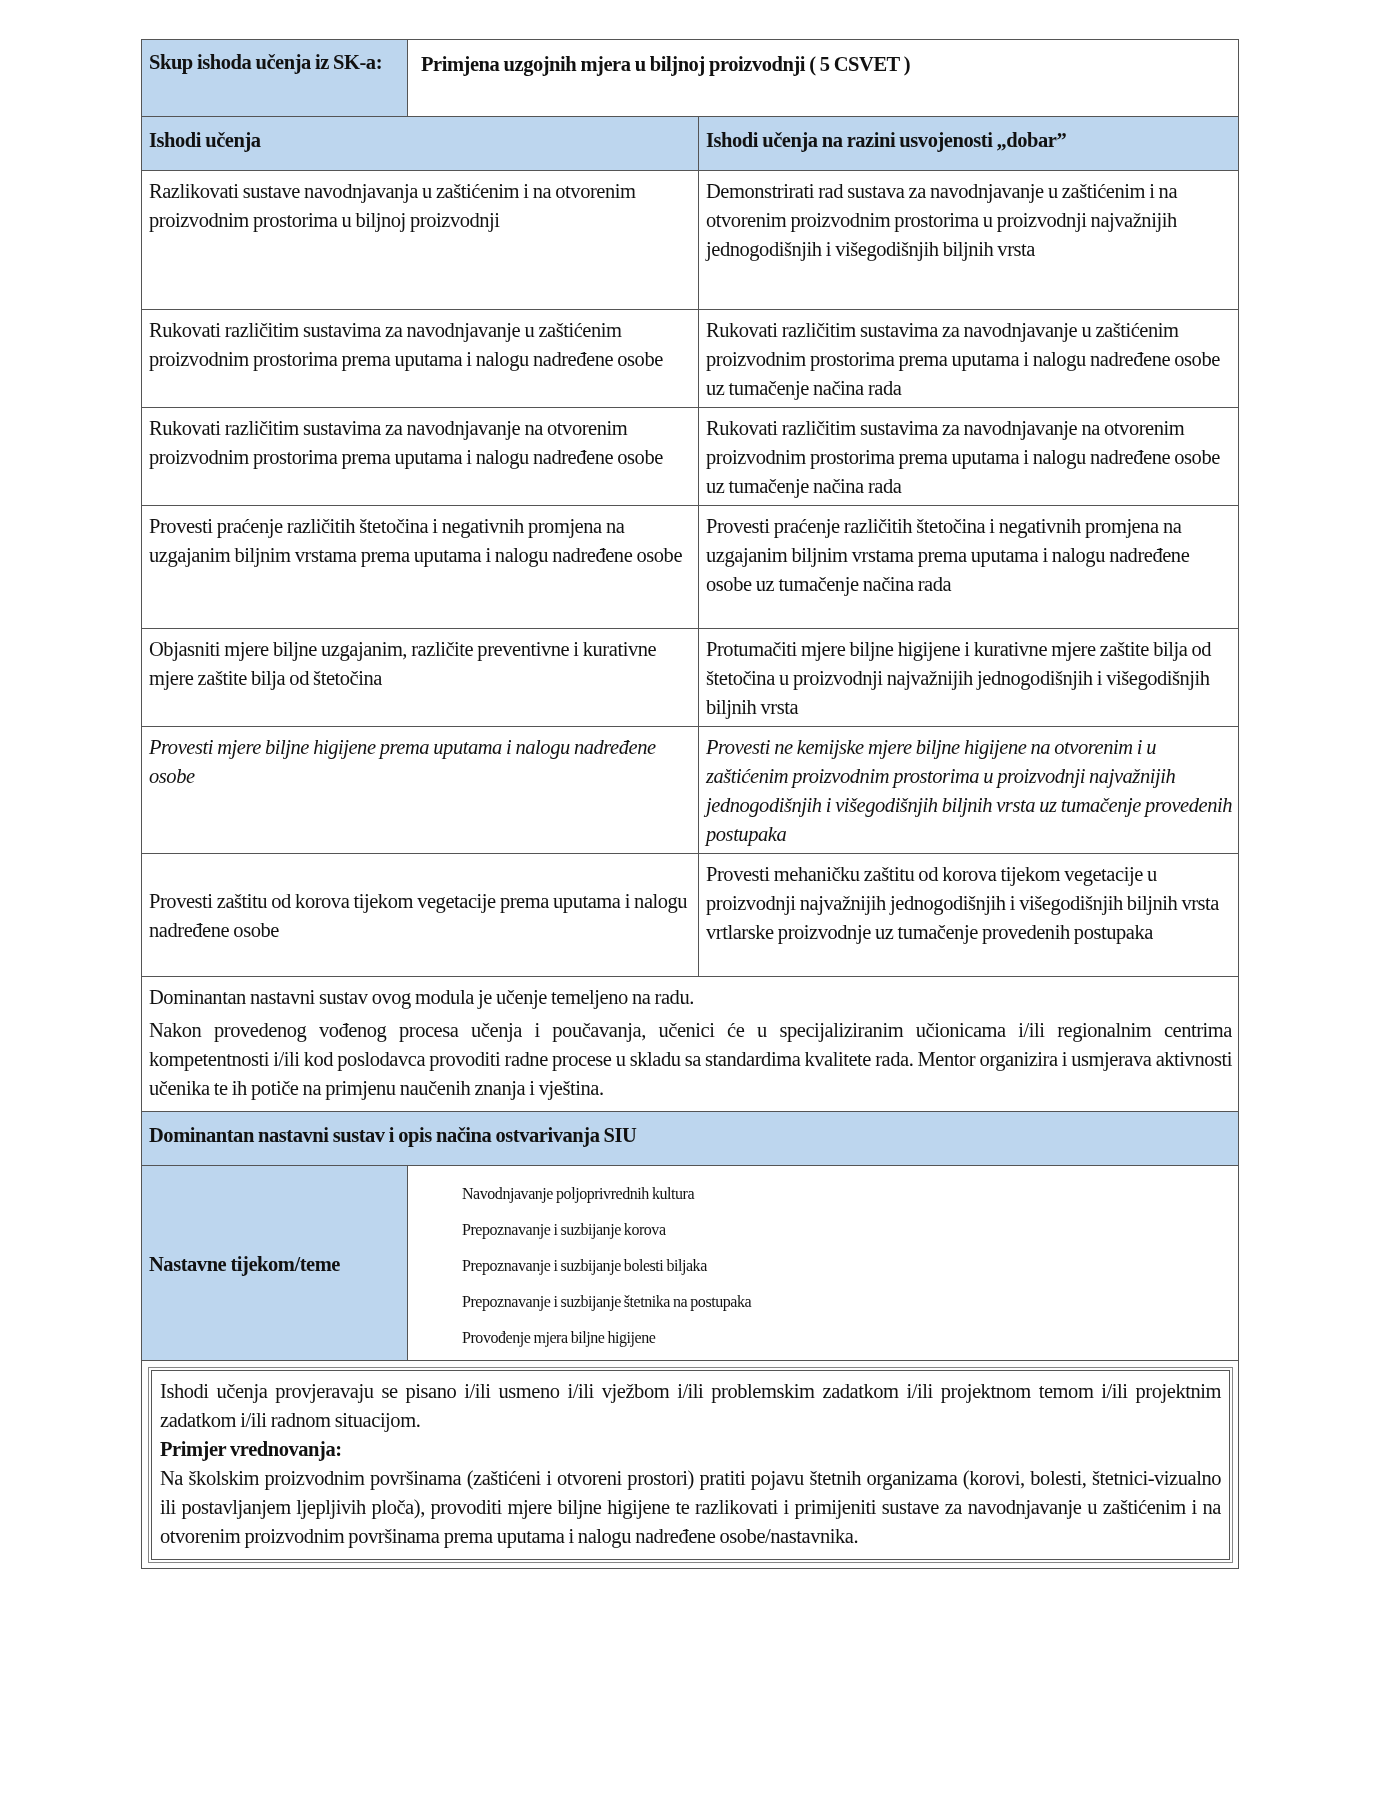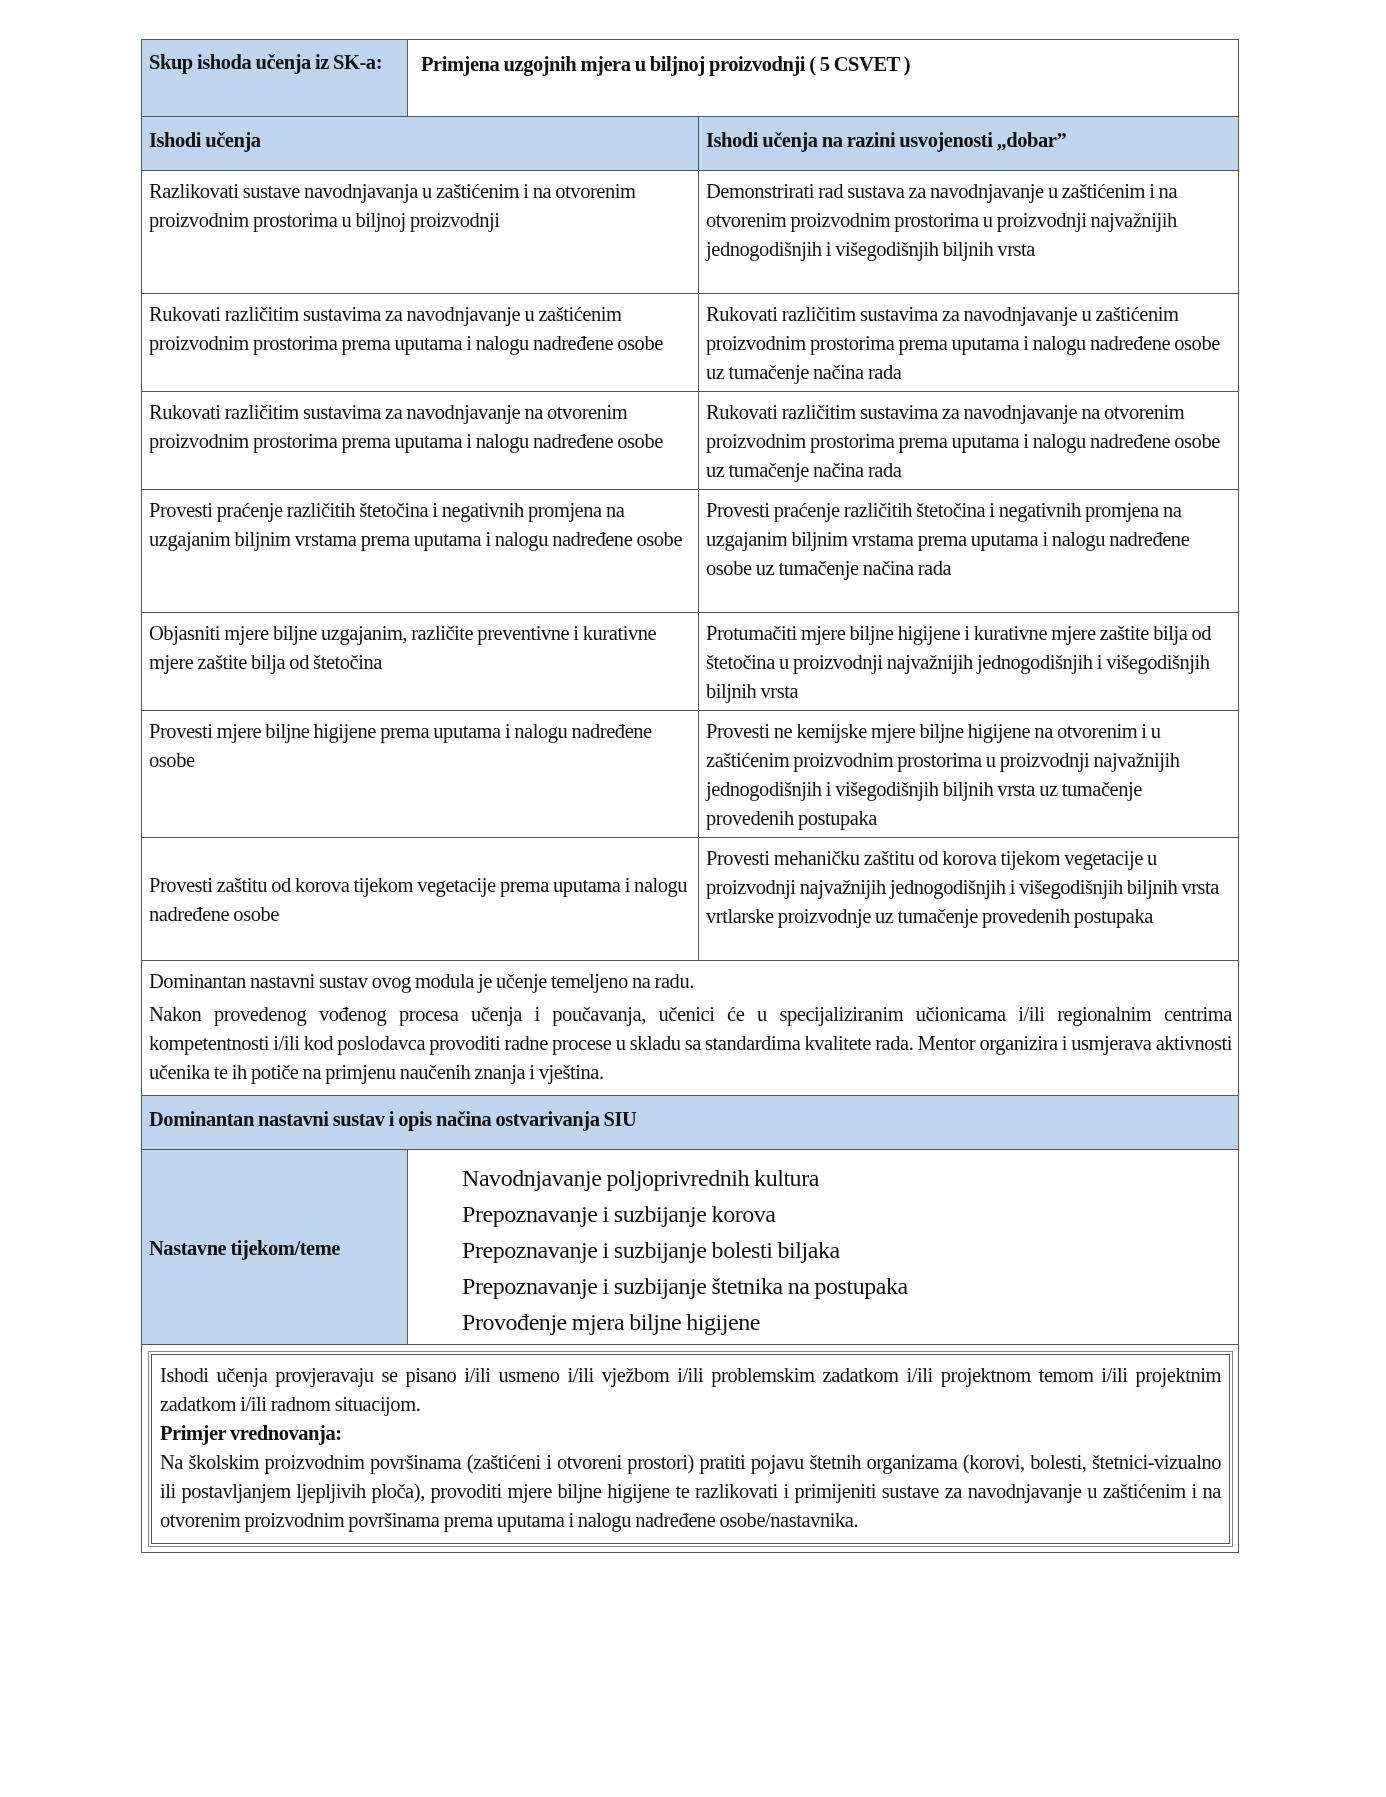--- a/index.html
+++ b/index.html
@@ -5,33 +5,33 @@
   html, body { margin: 0; padding: 0; background: #ffffff; }
   body { width: 1386px; height: 1797px; position: relative; font-family: "DejaVu Serif", "Liberation Serif", serif; color: #111; }
   .doc { position: absolute; left: 141px; top: 39px; width: 1097px; }
   .tbl { width: 1097px; border-collapse: collapse; table-layout: fixed; padding-left: 12px; }
   .tbl td { border: 1.5px solid #555; vertical-align: top; padding: 6px 6px 4px 7px; font-size: 20.5px; line-height: 29px; letter-spacing: -0.45px; word-spacing: -0.5px; font-family: "Liberation Serif", "DejaVu Serif", serif; }
   .blue { background: #bdd6ee; }
   .bold { font-weight: bold; }
   .hdr-label { height: 64px; padding-top: 8px !important; }
   .hdr-title { padding-top: 10px !important; padding-left: 13px !important; }
   .sec { height: 40px; padding-top: 9px !important; }
-  .row1 { height: 123px; }
+  .row1 { height: 139px; }
   .row2 { height: 95px; }
   .row3 { height: 95px; }
   .row4 { height: 123px; }
   .row5 { height: 95px; }
-  .row6 { height: 123px; }
+  .row6 { height: 123px; font-style: italic; }
   .row7 { height: 123px; }
   .vmid { vertical-align: middle !important; }
   .just { text-align: justify; }
   .para { margin: 0 0 4px 0; }
   .topics td { vertical-align: middle; }
   .topic-list { margin: 0; padding: 4px 0 0 47px; list-style: none; }
-  .topic-list li { line-height: 36px; font-size: 24px; }
+  .topic-list li { line-height: 36px; font-size: 16px; }
   .assess-wrap { padding: 6px 5px 5px 6px !important; }
   .assess-box { border: 1.5px solid #555; outline: 1px solid #888; outline-offset: 2px; padding: 6px 8px 8px 8px; margin: 3px; }
   .assess-box p { margin: 0; }
 </style>
 </head>
 <body>
 
 <div class="doc">
   <table class="tbl">
     <colgroup>

